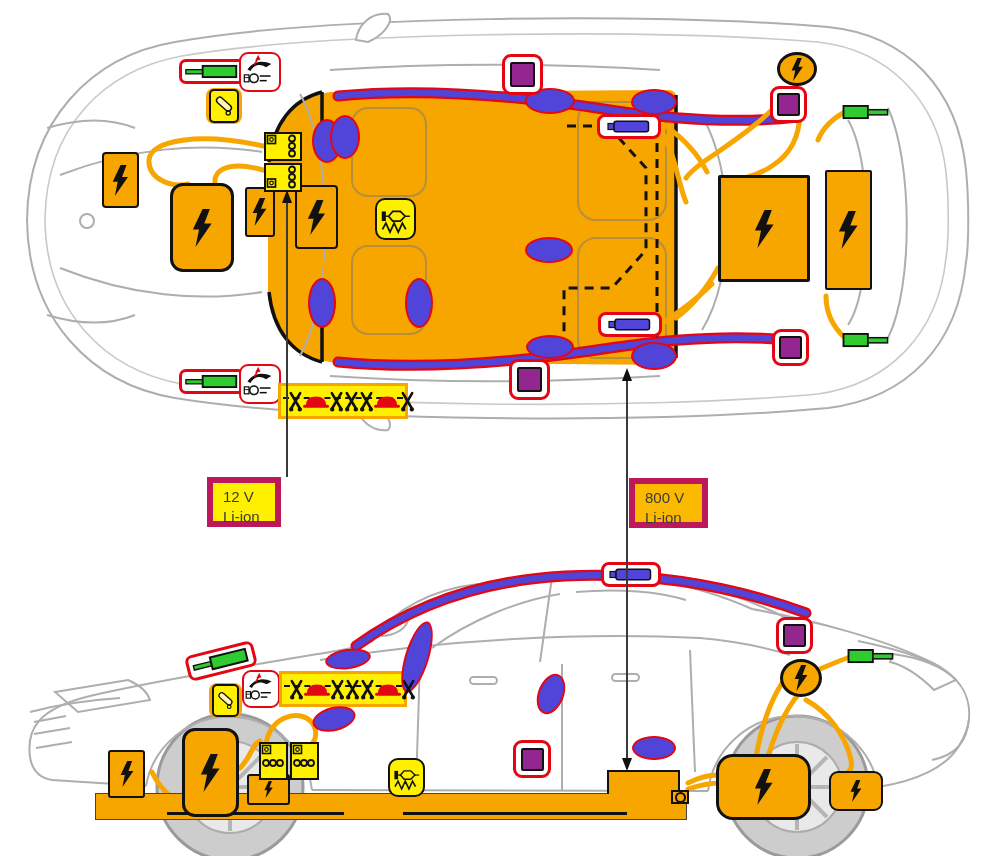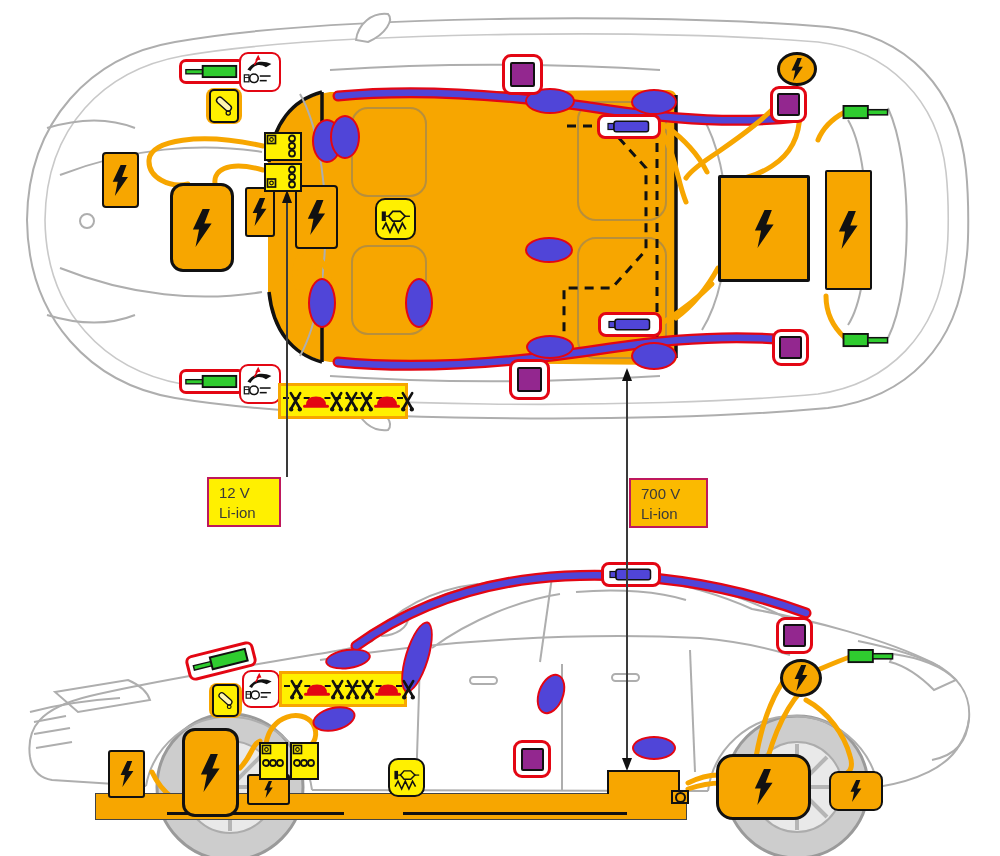--- a/index.html
+++ b/index.html
@@ -1,21 +1,21 @@
 <!DOCTYPE html>
 <html><head>
 <meta charset="utf-8">
 <style>
   html,body{margin:0;padding:0;background:#fff}
   .stage{position:relative;width:1000px;height:856px;background:#fff;overflow:hidden;
          font-family:"Liberation Sans",sans-serif}
   .layer{position:absolute;left:0;top:0;width:1000px;height:856px}
   .comp{position:absolute;box-sizing:border-box}
   .flexc{display:flex;align-items:center;justify-content:center}
-  .vlabel{position:absolute;box-sizing:border-box;border:2px solid #be185d;color:#3a3a3a;
+  .vlabel{position:absolute;box-sizing:border-box;border:6px solid #be185d;color:#3a3a3a;
           font-size:15px;line-height:20px;padding:4px 0 0 10px;z-index:40}
   .label-12v{left:207px;top:477px;width:74px;height:50px;background:#FFF000}
   .label-800v{left:629px;top:478px;width:79px;height:50px;background:#FBBA00}
   .banner-inner{position:relative;width:100%;height:100%;background:#FFF000;
                 display:flex;align-items:center;justify-content:space-between;padding:0 7px;box-sizing:border-box}
   .banner-dash{position:absolute;left:2px;right:2px;top:50%;border-top:2.5px dashed #111;margin-top:-4px}
   .bicon{position:relative;z-index:2;display:flex;align-items:center;justify-content:center}
 </style>
 </head>
 <body>
@@ -569,16 +569,16 @@
       <polygon points="627,368 622,381 632,381" stroke="none"></polygon>
       <polygon points="627,771 622,758 632,758" stroke="none"></polygon>
     </g>
   </svg>
 
   <div class="vlabel label-12v">
     <div>12 V</div>
     <div>Li-ion</div>
   </div>
   <div class="vlabel label-800v">
-    <div>700 V</div>
+    <div>800 V</div>
     <div>Li-ion</div>
   </div>
 </div>
 
 </body></html>

